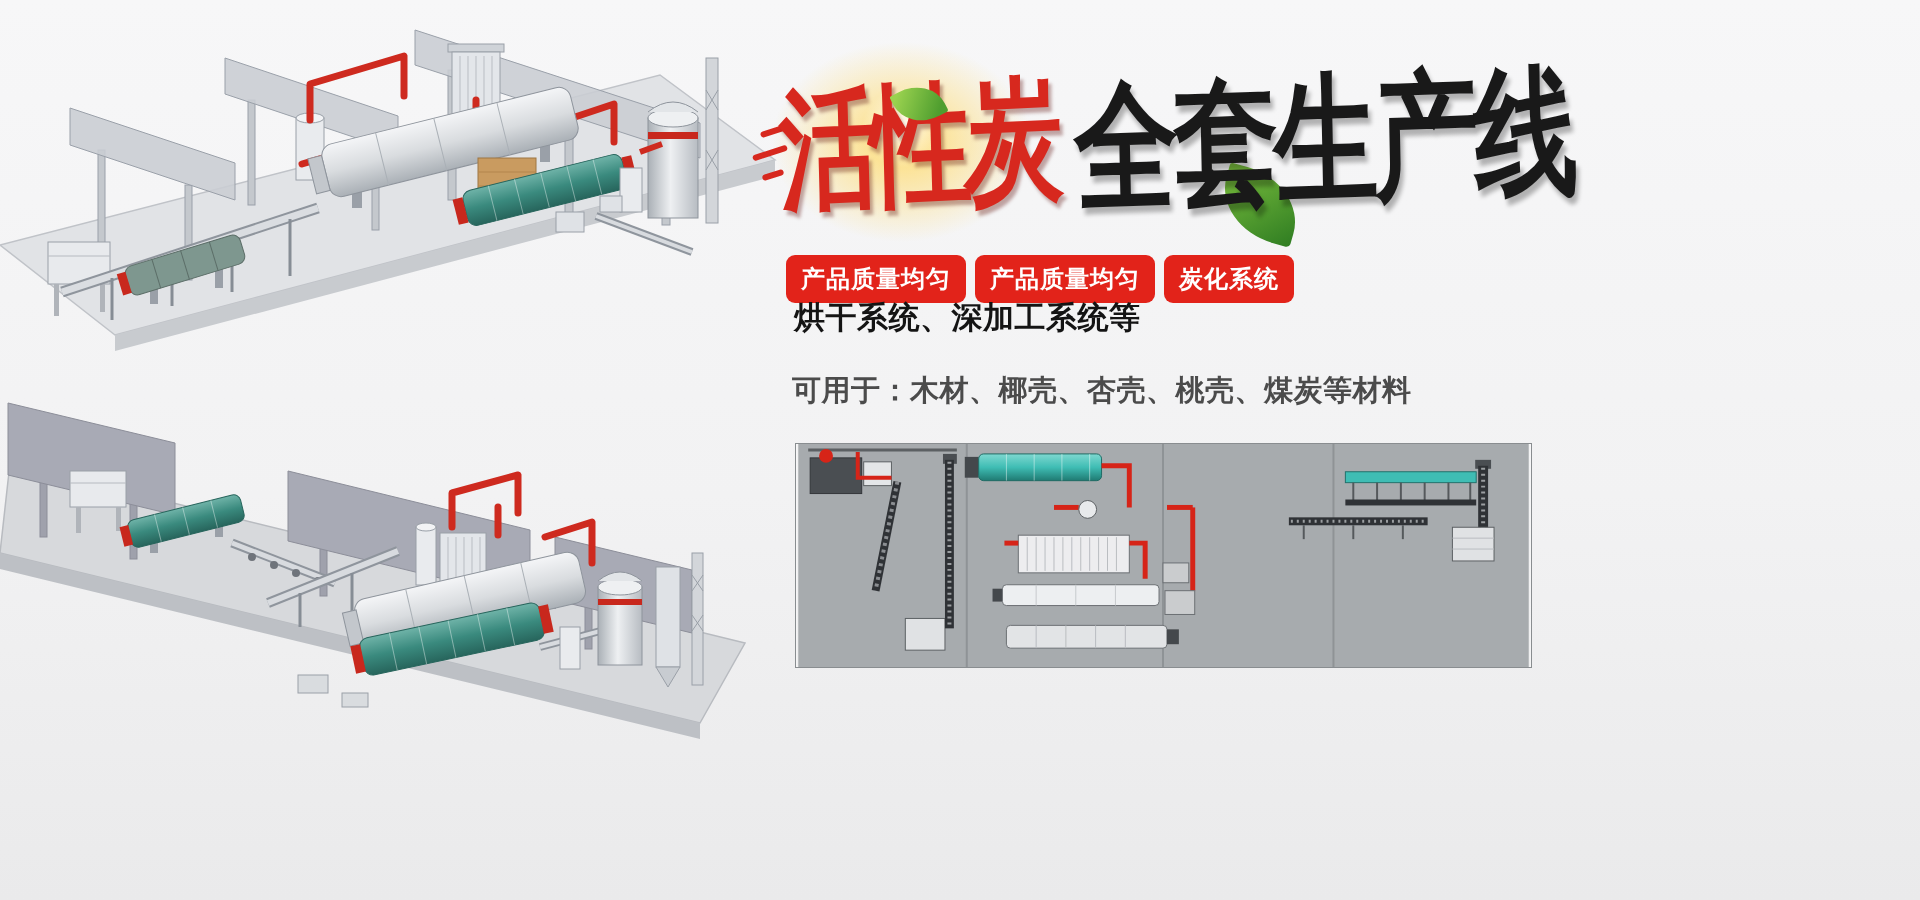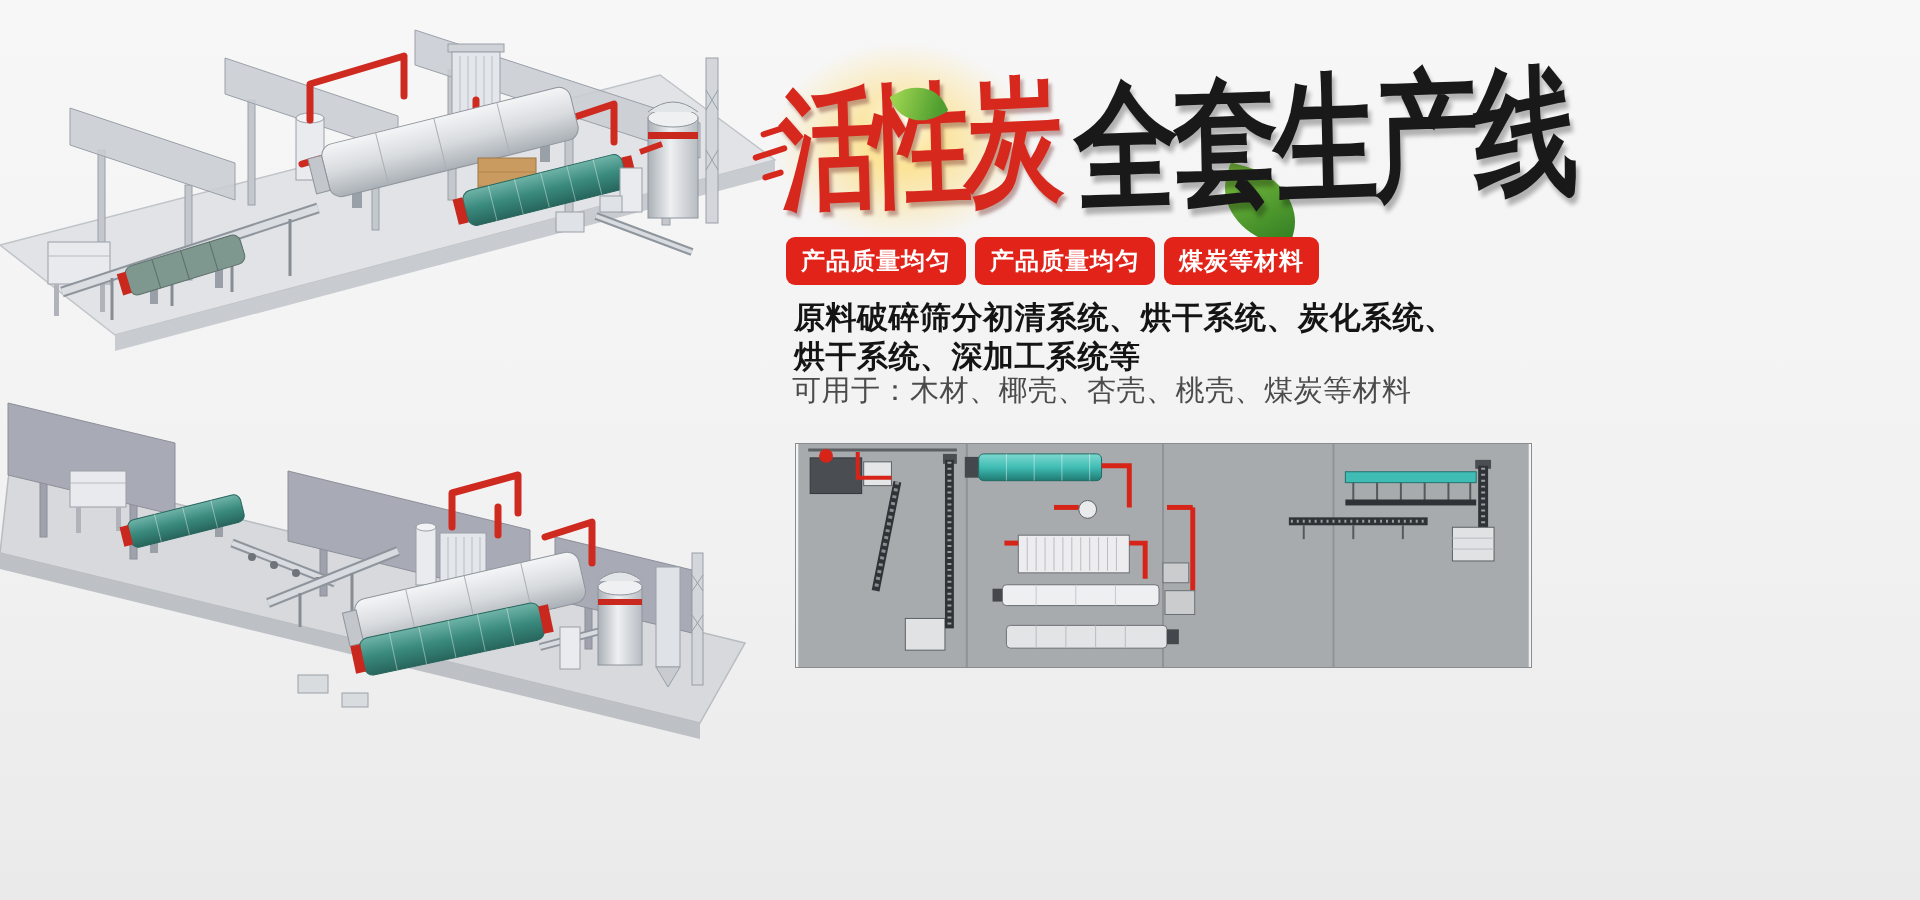--- a/index.html
+++ b/index.html
@@ -38,30 +38,30 @@
     border-radius:4% 78% 6% 78%; transform:rotate(-28deg); }
   .leaf-large { left:1220px; top:172px; width:80px; height:66px; z-index:2;
     background:linear-gradient(135deg,#7cbf3e,#2f7d22);
     border-radius:4% 78% 6% 78%; transform:rotate(16deg); }
   .speed-lines span { position:absolute; background:#d7281e; height:6px; border-radius:3px; z-index:2; }
   .speed-lines span:nth-child(1) { left:760px; top:128px; width:28px; transform:rotate(-18deg); }
   .speed-lines span:nth-child(2) { left:752px; top:150px; width:36px; transform:rotate(-18deg); }
   .speed-lines span:nth-child(3) { left:762px; top:172px; width:22px; transform:rotate(-18deg); }
 
   
-  .badges { position:absolute; left:786px; top:237px; display:flex; gap:9px; z-index:3; }
+  .badges { position:absolute; left:786px; top:255px; display:flex; gap:9px; z-index:3; }
   .badge {
     background:#e2231a; color:#ffffff; font-size:24px; font-weight:700;
     padding:8px 15px; border-radius:9px; letter-spacing:1px; white-space:nowrap;
   }
 
   
   .desc { position:absolute; left:794px; top:298px; font-size:31px; font-weight:800;
     color:#141414; line-height:39px; letter-spacing:0.5px; z-index:3; }
-  .materials { position:absolute; left:792px; top:371px; font-size:29px; font-weight:400;
+  .materials { position:absolute; left:792px; top:371px; font-size:29px; font-weight:700;
     color:#4b4b4b; letter-spacing:0.5px; z-index:3; }
 
   
   .schematic-panel {
     position:absolute; left:795px; top:443px; width:737px; height:225px;
     border:1px solid #898d90; box-shadow:inset 0 0 0 1px rgba(255,255,255,0.35);
   }
   svg { display:block; }
 </style>
 </head>
@@ -343,25 +343,24 @@
   <div class="title-row">
     <span class="title-red">活性炭</span>
     <span class="title-black">全套生产线</span>
   </div>
   <div class="leaf leaf-small"></div>
   <div class="leaf leaf-large"></div>
 
   <div class="badges">
     <span class="badge">产品质量均匀</span>
     <span class="badge">产品质量均匀</span>
-    <span class="badge">煤炭等材料</span>
+    <span class="badge">炭化系统</span>
   </div>
 
   <div class="desc">
-    <div>原料破碎筛分初清系统、烘干系统、炭化系统、</div>
     <div>烘干系统、深加工系统等</div>
   </div>
   <div class="materials">可用于：木材、椰壳、杏壳、桃壳、煤炭等材料</div>
 
   <div class="schematic-panel">
     <svg viewBox="0 0 737 225" width="735" height="223">
       <defs>
         <linearGradient id="schTeal" x1="0" y1="0" x2="0" y2="1">
           <stop offset="0" stop-color="#7fd8d0"></stop>
             <stop offset="0.5" stop-color="#3fbdb4"></stop>

